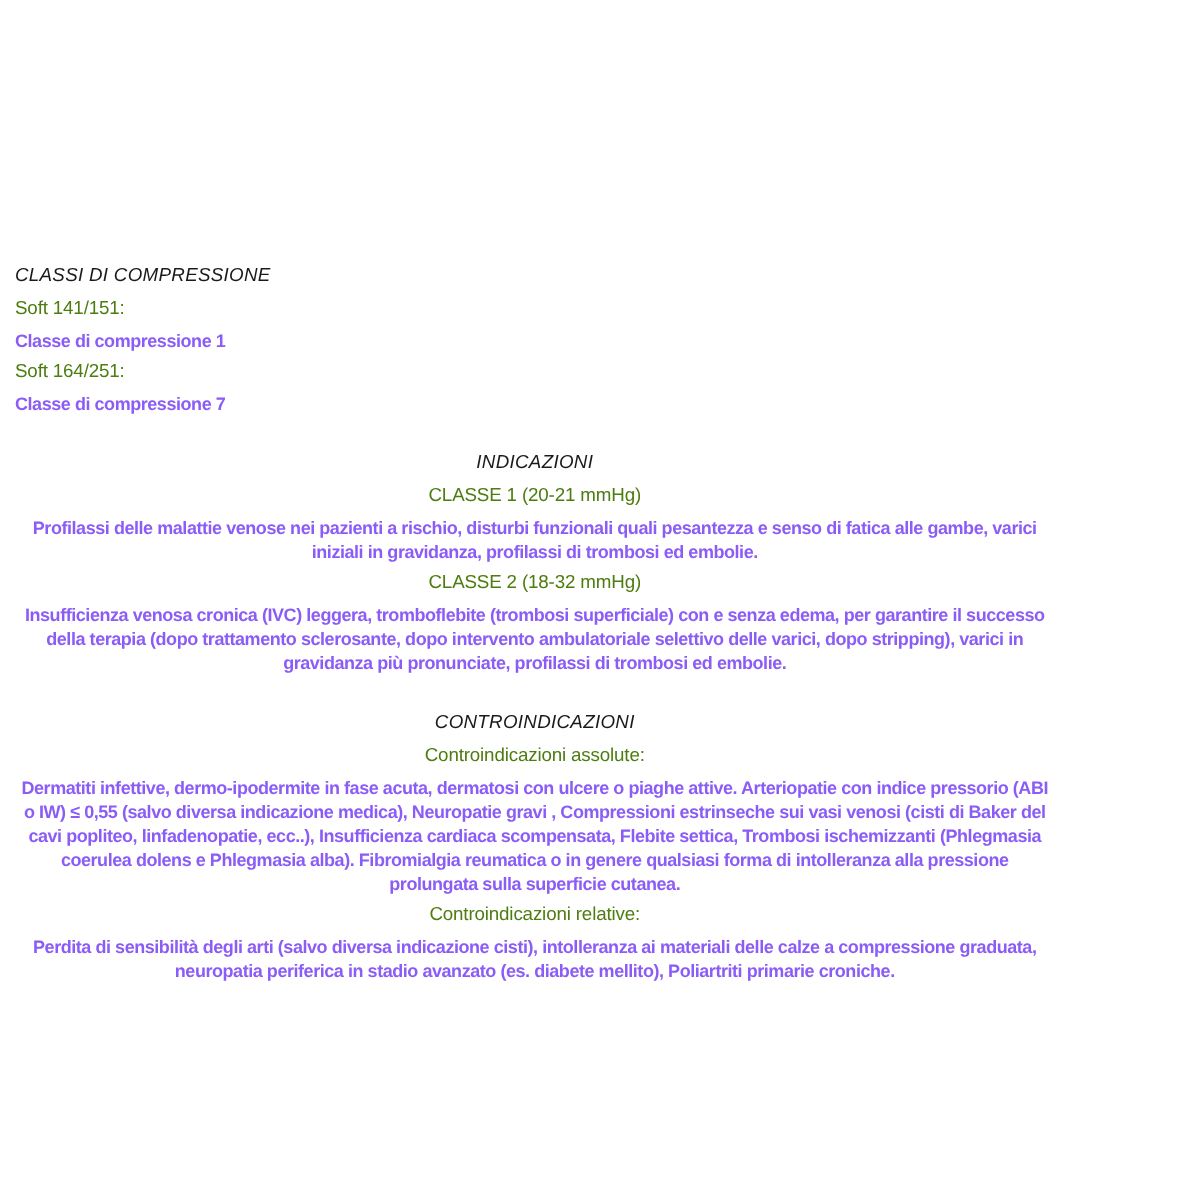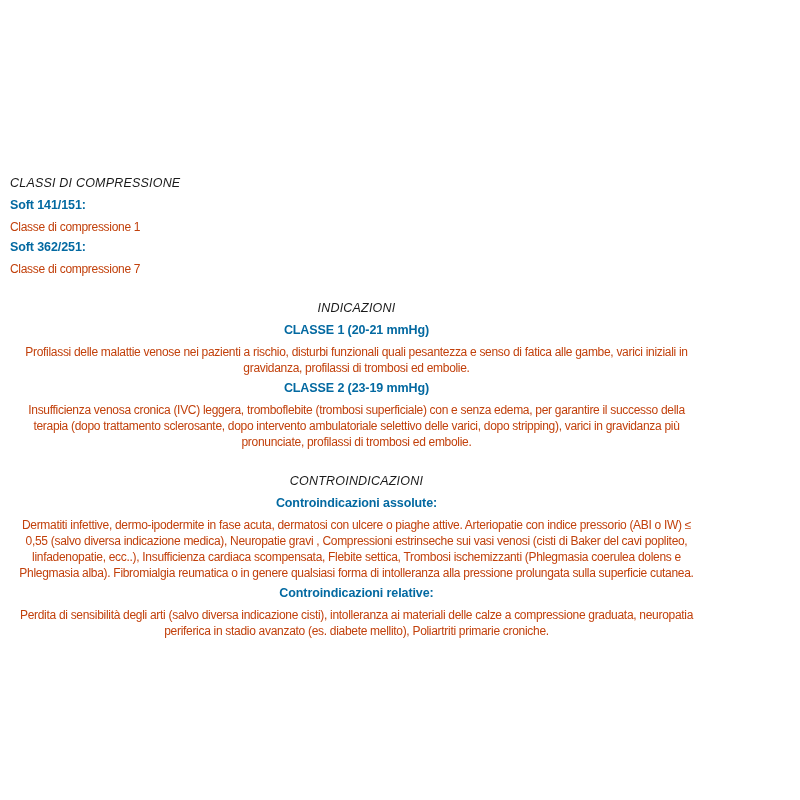--- a/index.html
+++ b/index.html
@@ -22,54 +22,54 @@
     letter-spacing: 0.2px;
     color: #1a1a1a;
     line-height: 15px;
     margin: 0 0 7px 0;
     text-transform: uppercase;
   }
   .section { margin: 0; }
   .section + .section { margin-top: 24px; text-align: center; }
   .block-sub {
     font-size: 12.5px;
-    font-weight: 700;
-    color: #0369a1;
+    font-weight: 400;
+    color: #4d7c0f;
     line-height: 15px;
     letter-spacing: -0.1px;
     margin: 0 0 6px 0;
   }
   .block-para {
     font-size: 12px;
-    font-weight: 400;
-    color: #c2410c;
+    font-weight: 700;
+    color: #8b5cf6;
     line-height: 16px;
     letter-spacing: -0.3px;
     margin: 0 0 5px 0;
   }
   .gap-top { }
 </style>
 </head>
 <body>
 
 <div class="doc">
 
   <div class="section">
     <div class="section-heading">CLASSI DI COMPRESSIONE</div>
     <div class="block-sub">Soft 141/151:</div>
     <div class="block-para">Classe di compressione 1</div>
-    <div class="block-sub">Soft 362/251:</div>
+    <div class="block-sub">Soft 164/251:</div>
     <div class="block-para">Classe di compressione 7</div>
   </div>
 
   <div class="section">
     <div class="section-heading">INDICAZIONI</div>
     <div class="block-sub">CLASSE 1 (20-21 mmHg)</div>
     <div class="block-para">Profilassi delle malattie venose nei pazienti a rischio, disturbi funzionali quali pesantezza e senso di fatica alle gambe, varici iniziali in gravidanza, profilassi di trombosi ed embolie.</div>
-    <div class="block-sub">CLASSE 2 (23-19 mmHg)</div>
+    <div class="block-sub">CLASSE 2 (18-32 mmHg)</div>
     <div class="block-para">Insufficienza venosa cronica (IVC) leggera, tromboflebite (trombosi superficiale) con e senza edema, per garantire il successo della terapia (dopo trattamento sclerosante, dopo intervento ambulatoriale selettivo delle varici, dopo stripping), varici in gravidanza più pronunciate, profilassi di trombosi ed embolie.</div>
   </div>
 
   <div class="section">
     <div class="section-heading">CONTROINDICAZIONI</div>
     <div class="block-sub">Controindicazioni assolute:</div>
     <div class="block-para">Dermatiti infettive, dermo-ipodermite in fase acuta, dermatosi con ulcere o piaghe attive. Arteriopatie con indice pressorio (ABI o IW) ≤ 0,55 (salvo diversa indicazione medica), Neuropatie gravi , Compressioni estrinseche sui vasi venosi (cisti di Baker del cavi popliteo, linfadenopatie, ecc..), Insufficienza cardiaca scompensata, Flebite settica, Trombosi ischemizzanti (Phlegmasia coerulea dolens e Phlegmasia alba). Fibromialgia reumatica o in genere qualsiasi forma di intolleranza alla pressione prolungata sulla superficie cutanea.</div>
     <div class="block-sub gap-top">Controindicazioni relative:</div>
     <div class="block-para">Perdita di sensibilità degli arti (salvo diversa indicazione cisti), intolleranza ai materiali delle calze a compressione graduata, neuropatia periferica in stadio avanzato (es. diabete mellito), Poliartriti primarie croniche.</div>
   </div>

